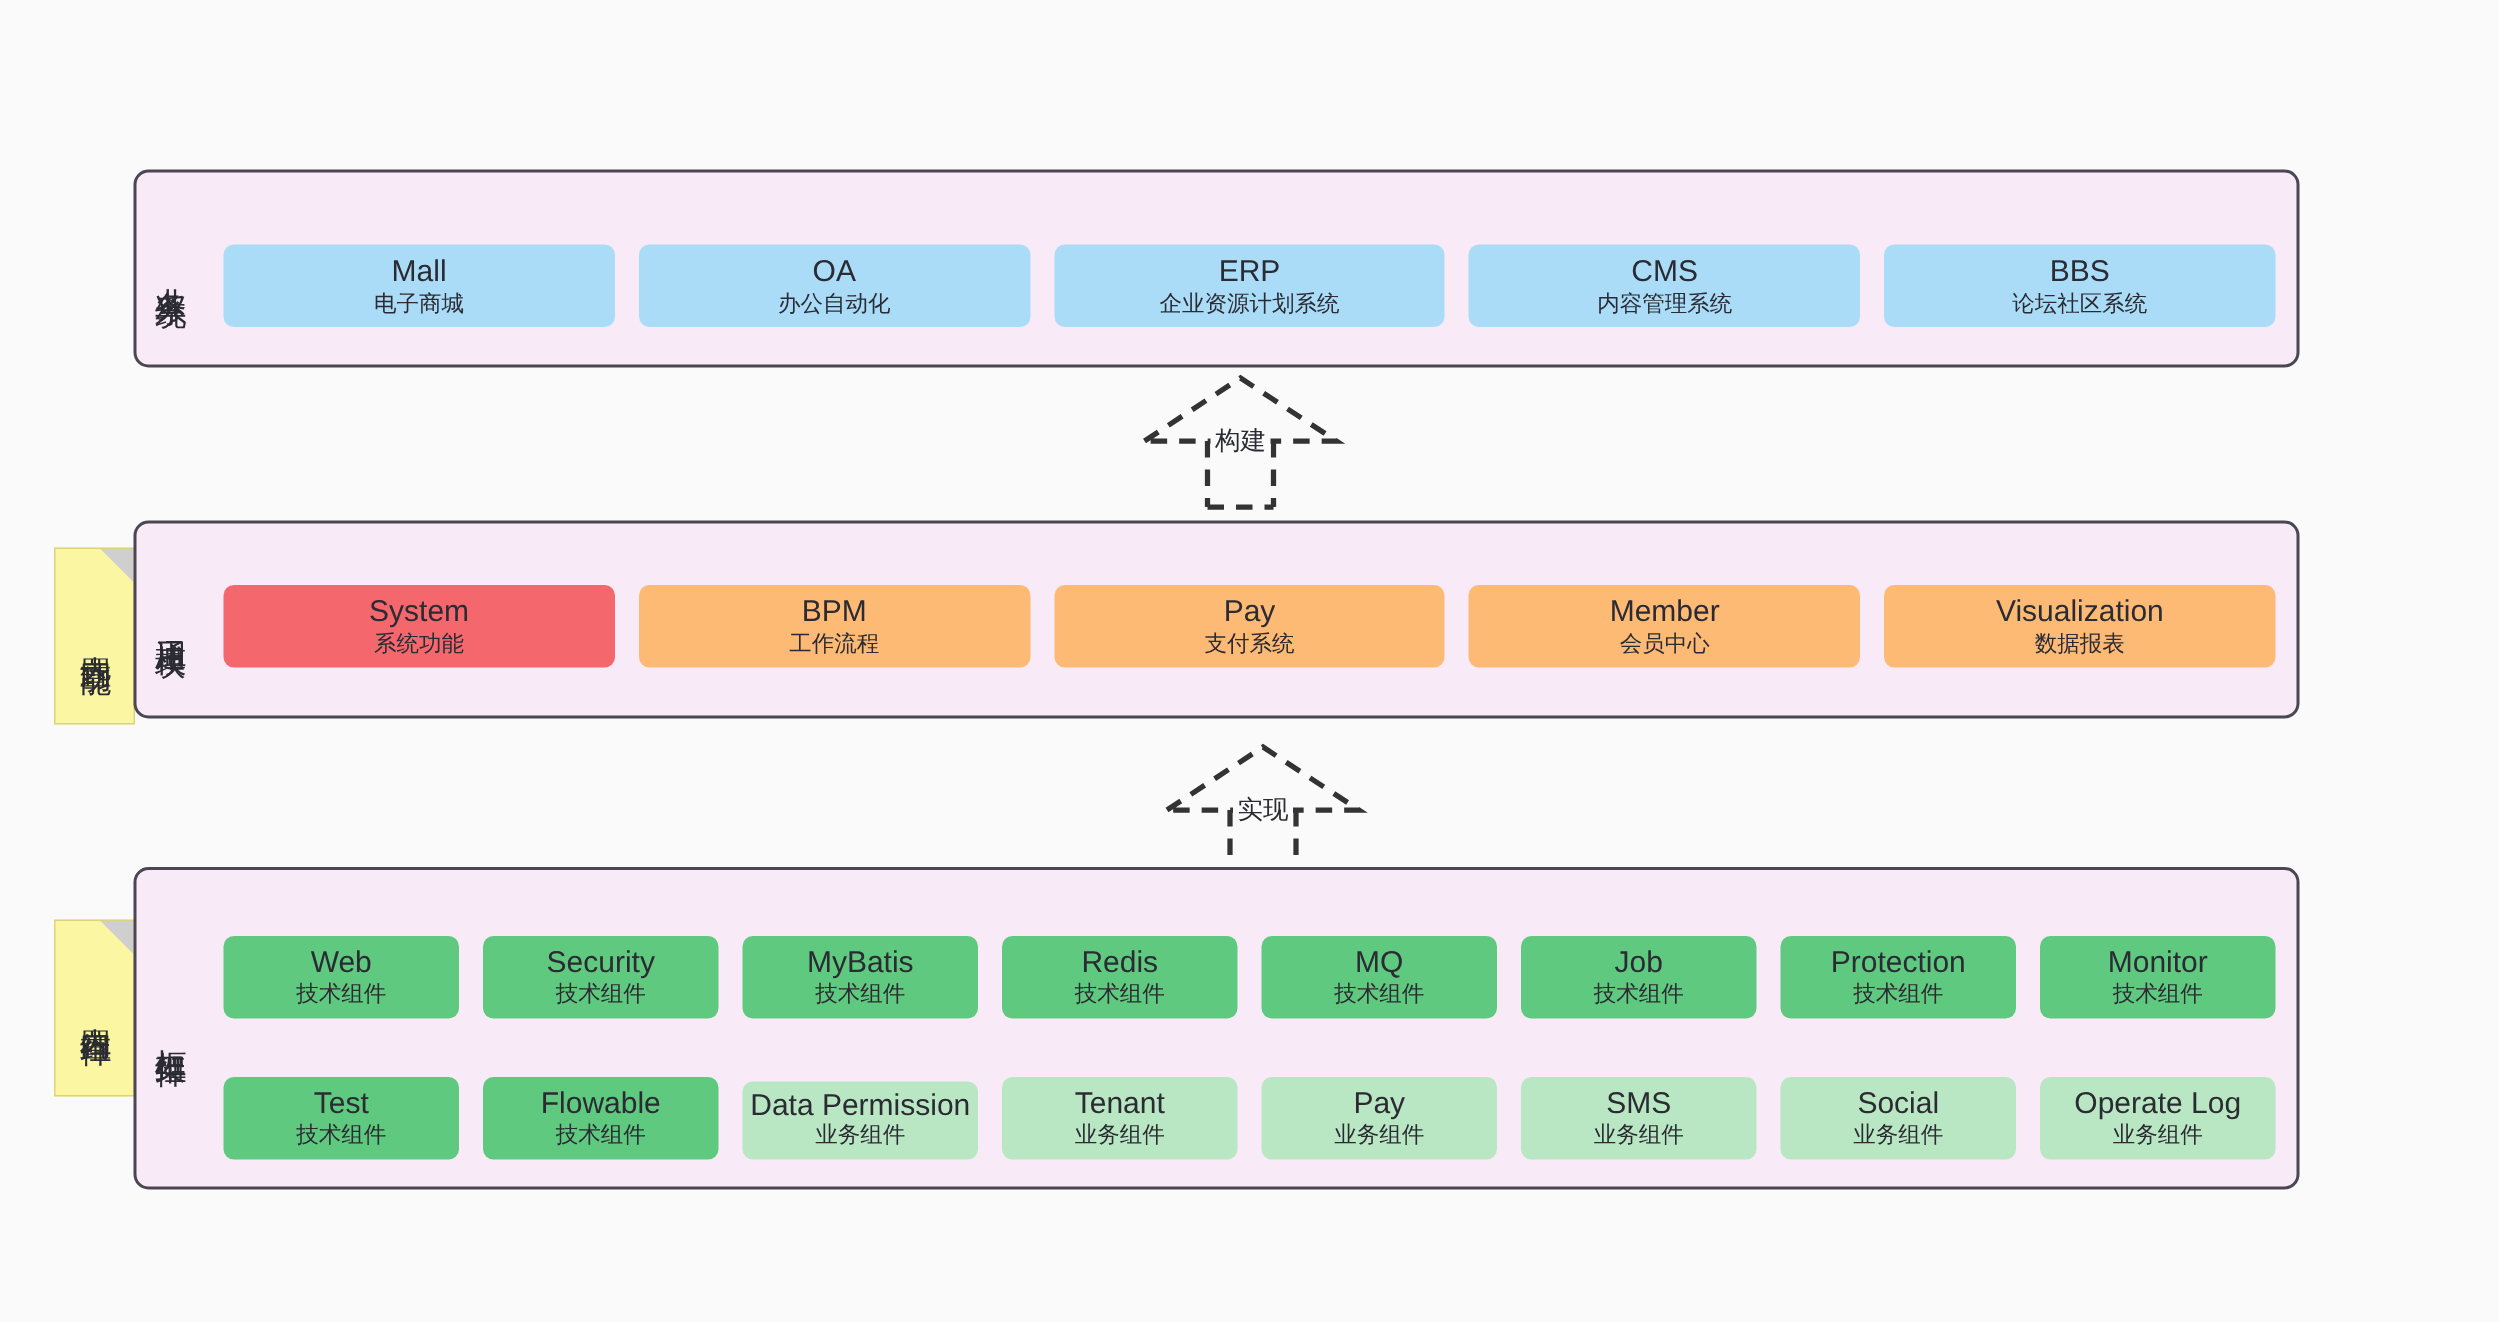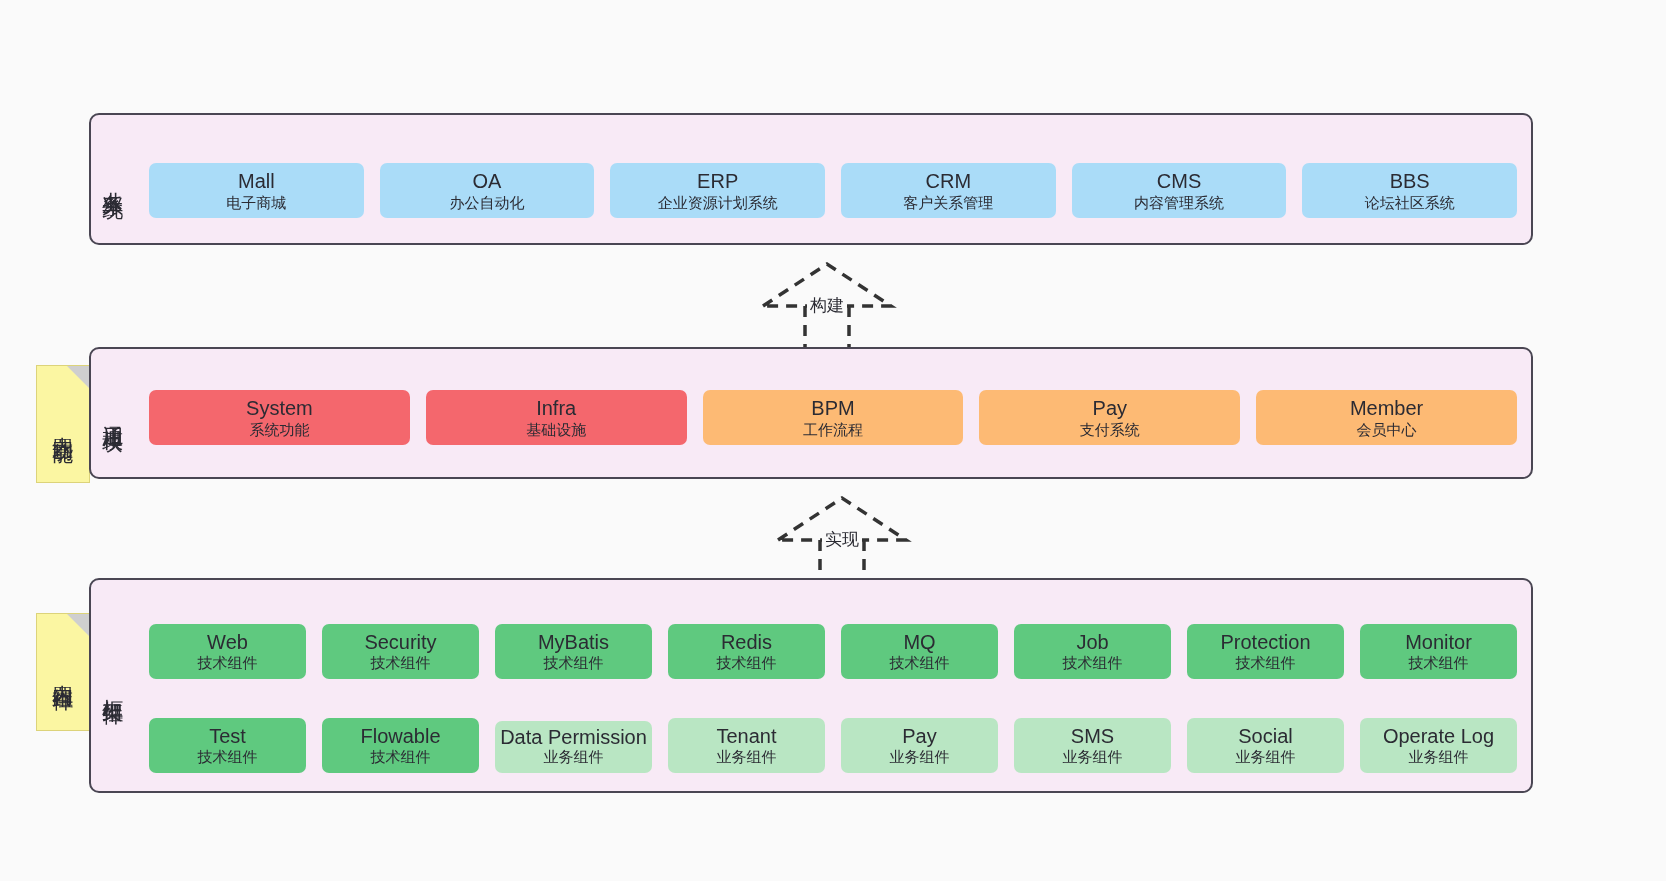--- a/index.html
+++ b/index.html
@@ -131,36 +131,32 @@
         </div>
         <div class="card c-blue">
           <span class="t1">OA</span>
           <span class="t2">办公自动化</span>
         </div>
         <div class="card c-blue">
           <span class="t1">ERP</span>
           <span class="t2">企业资源计划系统</span>
         </div>
         <div class="card c-blue">
-          <span class="t1">CRM</span>
-          <span class="t2">客户关系管理</span>
-        </div>
-        <div class="card c-blue">
           <span class="t1">CMS</span>
           <span class="t2">内容管理系统</span>
         </div>
         <div class="card c-blue">
           <span class="t1">BBS</span>
           <span class="t2">论坛社区系统</span>
         </div>
       </div>
     </div>
   </div>
 
-  <div class="arrow" style="left:745px; top:258px; width:190px; height:92px;">
+  <div class="arrow" style="left:745px; top:246px; width:190px; height:92px;">
     <svg width="190" height="92" viewBox="0 0 190 92" fill="none">
 
       <path d="M 18 48 L 82 6 L 146 48 Z" stroke="#333333" stroke-width="3.5" stroke-dasharray="11 8" fill="#fafafa" stroke-linejoin="miter"></path>
 
       <path d="M 60 48 L 60 92 M 104 48 L 104 92 M 60 92 L 104 92" stroke="#333333" stroke-width="3.5" stroke-dasharray="11 8" fill="none"></path>
     </svg>
     <span class="arrow-label" style="left:62px; top:36px;">构建</span>
   </div>
 
   <div class="sticky" style="left:36px; top:365px; width:54px; height:118px;">
@@ -169,35 +165,35 @@
   </div>
 
   <div class="layer" style="left:89px; top:347px; width:1444px; height:132px;">
     <div class="layer-label">通用模块</div>
     <div class="layer-body">
       <div class="row" style="height:64px;gap:16px;">
         <div class="card c-red">
           <span class="t1">System</span>
           <span class="t2">系统功能</span>
         </div>
-        <div class="card c-red">
-          <span class="t1">Infra</span>
-          <span class="t2">基础设施</span>
-        </div>
         <div class="card c-pink">
           <span class="t1">BPM</span>
           <span class="t2">工作流程</span>
         </div>
         <div class="card c-pink">
           <span class="t1">Pay</span>
           <span class="t2">支付系统</span>
         </div>
         <div class="card c-pink">
           <span class="t1">Member</span>
           <span class="t2">会员中心</span>
+        </div>
+        <div class="card c-pink">
+          <span class="t1">Visualization</span>
+          <span class="t2">数据报表</span>
         </div>
       </div>
     </div>
   </div>
 
   <div class="arrow" style="left:760px; top:492px; width:190px; height:92px;">
     <svg width="190" height="92" viewBox="0 0 190 92" fill="none">
       <path d="M 18 48 L 82 6 L 146 48 Z" stroke="#333333" stroke-width="3.5" stroke-dasharray="11 8" fill="#fafafa" stroke-linejoin="miter"></path>
       <path d="M 60 48 L 60 92 M 104 48 L 104 92 M 60 92 L 104 92" stroke="#333333" stroke-width="3.5" stroke-dasharray="11 8" fill="none"></path>
     </svg>

